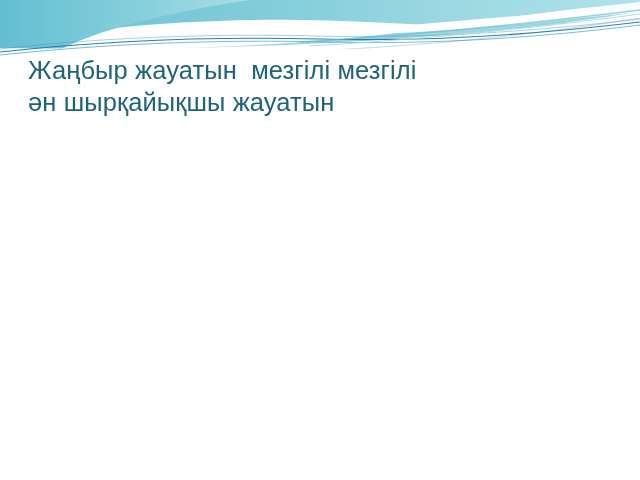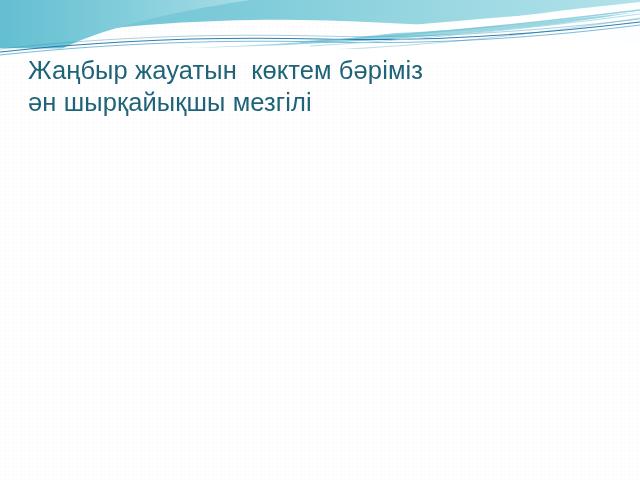--- a/index.html
+++ b/index.html
@@ -117,21 +117,21 @@
 
       <path d="M300,42 C400,36 510,26 640,10" fill="none" stroke="#6bbdd6" stroke-width="1.4" opacity="0.7"></path>
       <path d="M310,46 C410,40 520,30 640,14" fill="none" stroke="#9ad4e2" stroke-width="1.0" opacity="0.75"></path>
       <path d="M330,50 C430,45 535,35 640,18" fill="none" stroke="#2a86b5" stroke-width="0.6" opacity="0.5"></path>
 
       <path d="M0,56 C120,48 260,46 400,50 C500,53 570,56 640,56 L640,62 H0 Z" fill="#ffffff" opacity="0.9"></path>
     </svg>
   </div>
 
   <div class="title-block">
-    <div class="title-line">Жаңбыр жауатын  көктем бәріміз</div>
-    <div class="title-line">ән шырқайықшы мезгілі</div>
+    <div class="title-line">Жаңбыр жауатын  мезгілі мезгілі</div>
+    <div class="title-line">ән шырқайықшы жауатын</div>
   </div>
 
   <div class="content-body"></div>
 
   <div class="slide-texture"></div>
 
 </div>
 
 </body></html>

